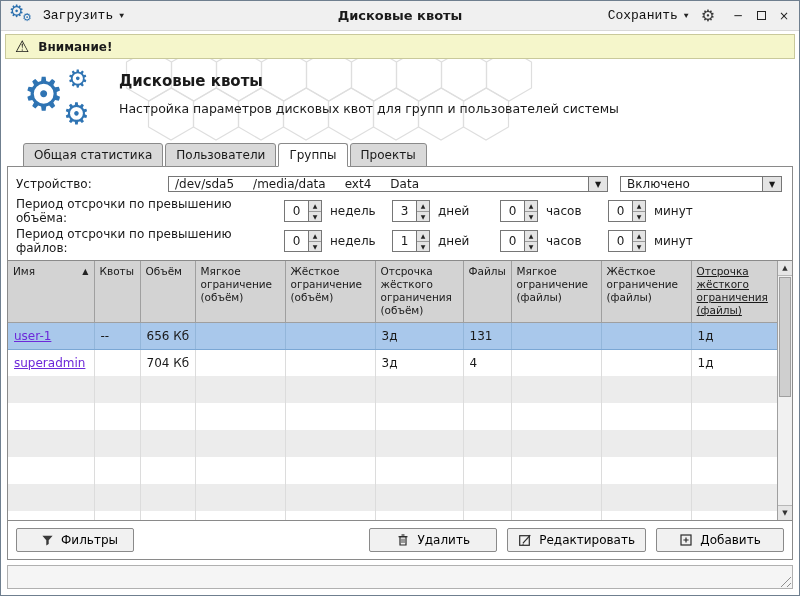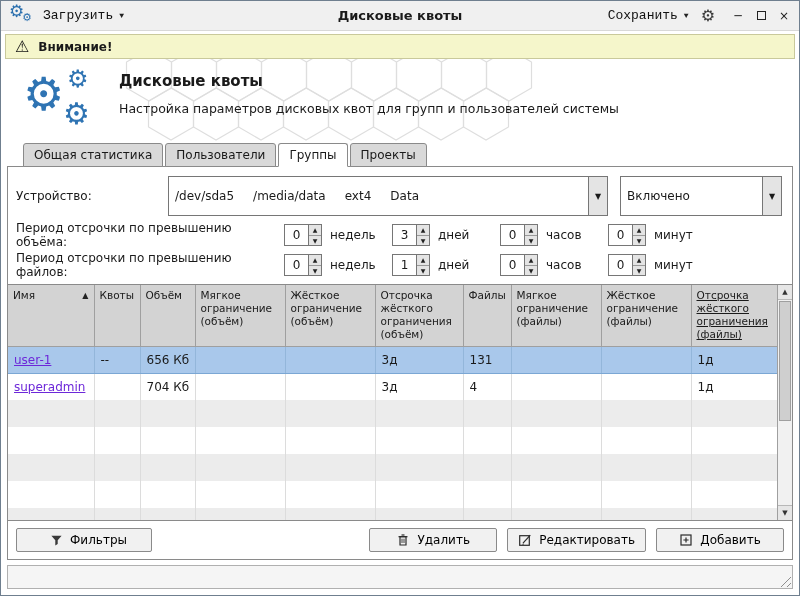--- a/index.html
+++ b/index.html
@@ -40,21 +40,21 @@
   
   .tabs { flex:none; display:flex; padding-left:22px; gap:2px; position:relative; z-index:3; }
   .tab { font-size:12px; padding:4px 10px 3px; background:#d9d9d9; border:1px solid #8a8a8a; border-radius:3px 3px 0 0; cursor:pointer; }
   .tab.active { background:#fff; border-bottom:1px solid #fff; padding-bottom:4px; }
 
   
   .panel { flex:1; margin:0 6px; margin-top:-1px; border:1px solid #8a8a8a; background:#fff; display:flex; flex-direction:column; position:relative; z-index:1; min-height:0; }
 
   .device-row { flex:none; display:flex; align-items:center; padding:9px 8px 4px; font-size:12px; }
   .lbl-device { width:152px; flex:none; }
-  .combo { display:flex; align-items:stretch; height:40px; border:1px solid #767676; background:#fff; }
+  .combo { display:flex; align-items:stretch; height:16px; border:1px solid #767676; background:#fff; }
   .combo-value { flex:1; display:flex; align-items:center; padding:0 6px; font-size:12px; white-space:pre; overflow:hidden; }
   .combo-btn { width:19px; flex:none; border-left:1px solid #767676; background:#e4e4e4; display:flex; align-items:center; justify-content:center; font-size:8px; cursor:pointer; }
   .combo.device { width:440px; }
   .combo.status { width:162px; margin-left:auto; margin-right:2px; }
 
   .grace-rows { flex:none; }
   .grace-row { display:flex; align-items:center; padding:4px 8px; font-size:12px; height:30px; }
   .grace-label { width:268px; flex:none; }
   .spin-group { display:flex; align-items:center; width:108px; flex:none; }
   .spin { display:flex; height:22px; width:38px; border:1px solid #767676; background:#fff; flex:none; }
@@ -80,21 +80,21 @@
   .vscroll { position:absolute; top:0; right:0; width:15px; height:100%; border-left:1px solid #9f9f9f; background:#f1f1f1; display:flex; flex-direction:column; }
   .sc-btn { flex:none; height:15px; display:flex; align-items:center; justify-content:center; font-size:7px; background:#e6e6e6; color:#333; cursor:pointer; }
   .sc-btn.top { border-bottom:1px solid #b8b8b8; }
   .sc-btn.bottom { border-top:1px solid #b8b8b8; }
   .sc-track { flex:1; position:relative; }
   .sc-thumb { position:absolute; top:1px; left:1px; right:1px; height:120px; background:#cfcfcf; border:1px solid #9f9f9f; cursor:grab; }
 
   
   .actions { flex:none; display:flex; align-items:center; padding:7px 8px; gap:10px; }
   .btn { height:24px; border:1px solid #8a8a8a; background:#f1f1f1; border-radius:2px; display:flex; align-items:center; justify-content:center; gap:7px; font-size:12px; padding:0 10px; cursor:pointer; font-family:inherit; }
-  .btn.filters { width:136px;padding-left:19px; }
+  .btn.filters { width:118px;padding-left:19px; }
   .btn-group-right { margin-left:auto; display:flex; gap:10px; }
   .btn.action { min-width:128px; }
   .btn svg { flex:none; }
 
   
   .statusbar { flex:none; height:24px; margin:5px 6px 6px; border:1px solid #b0b0b0; background:#f5f5f5; position:relative; }
   .grip { position:absolute; right:1px; bottom:1px; width:13px; height:13px; background:repeating-linear-gradient(135deg, transparent 0 3px, #8f8f8f 3px 4px); clip-path:polygon(100% 0, 100% 100%, 0 100%); }
 </style>
 </head>
 <body>

